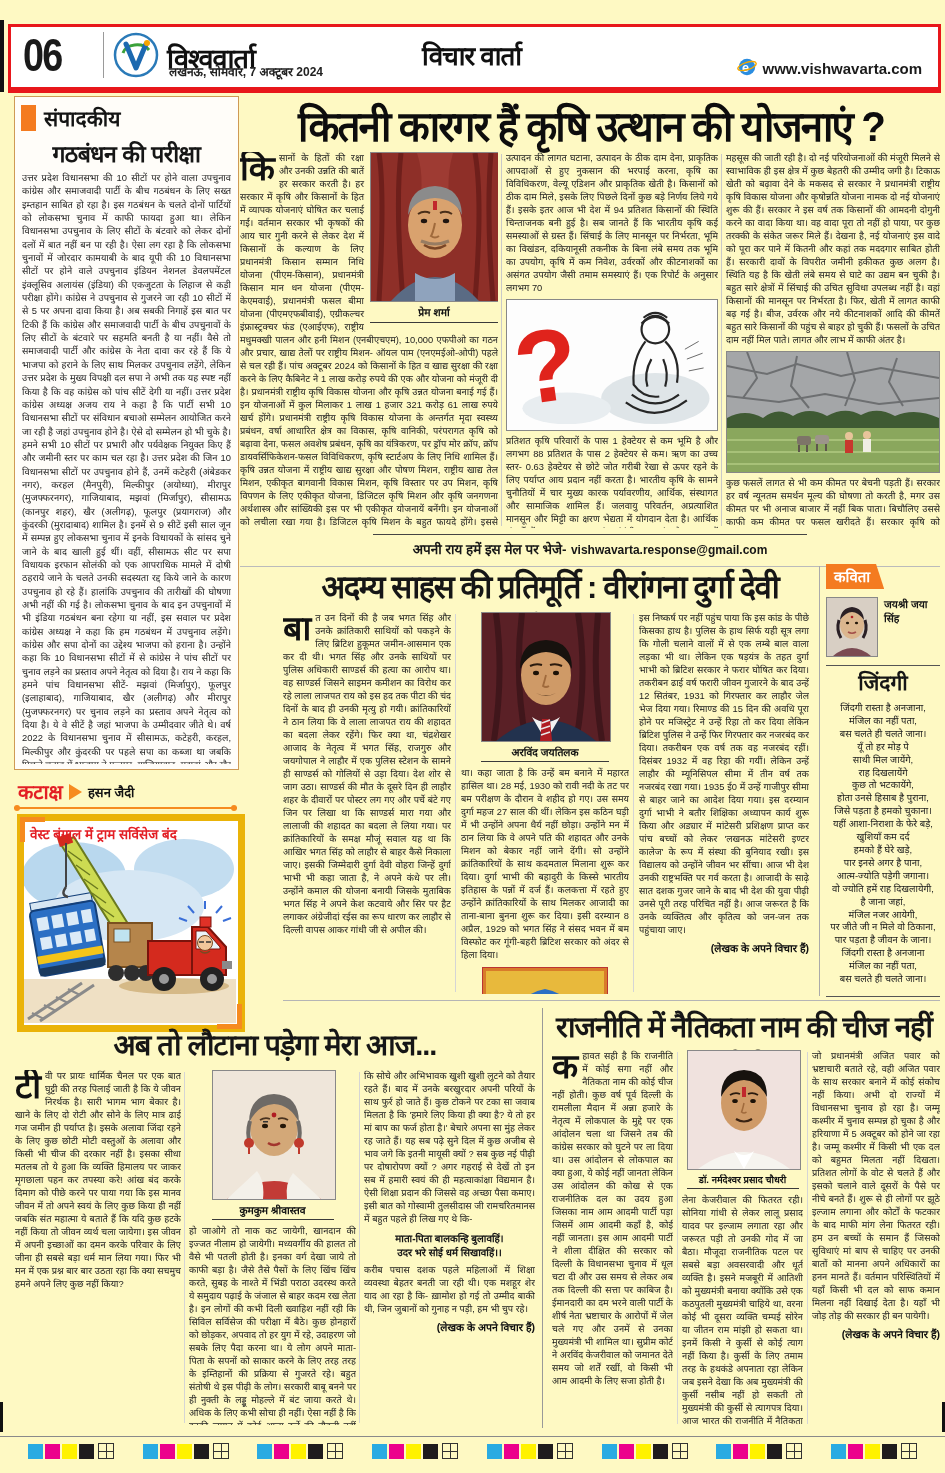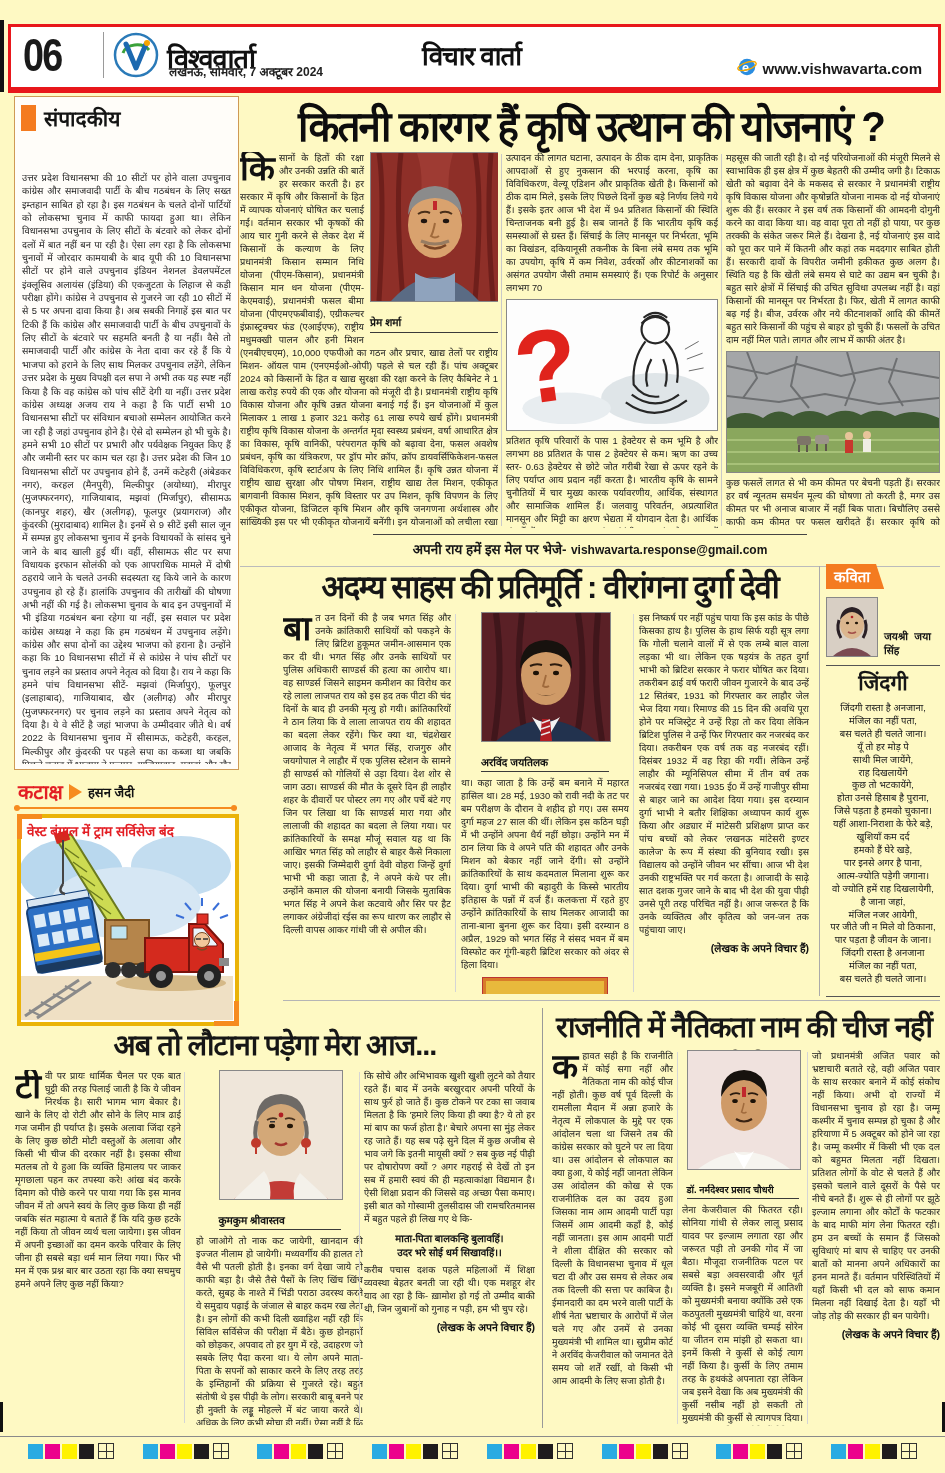--- a/index.html
+++ b/index.html
@@ -21,21 +21,21 @@
   
   .ed-box{position:absolute;left:14px;top:96px;width:223px;height:672px;border:1px solid #cf9a55;background:#fffdf9;overflow:hidden;}
   .ed-head{position:absolute;left:6px;top:7px;display:flex;align-items:center;gap:8px;}
   .ed-block{width:15px;height:26px;background:#f47b20;display:inline-block;}
   .ed-label{font-size:21px;font-weight:800;color:#141414;}
   .ed-headline{position:absolute;left:0;right:0;top:40px;text-align:center;font-size:23px;font-weight:800;letter-spacing:-.5px;}
   .ed-body{position:absolute;left:7px;right:7px;top:74px;bottom:5px;font-size:9.4px;line-height:1.42;text-align:justify;overflow:hidden;color:#1d1d1d;}
   
   .btxt{font-size:9.3px;line-height:1.4;text-align:justify;color:#1c1c1c;}
   .dropcap{float:left;font-size:34px;line-height:.8;font-weight:800;padding:3px 4px 0 0;color:#111;}
-  .cap{font-weight:700;font-size:10.5px;text-align:left;padding:13px 0 2px;border-bottom:1.5px solid #3a3a3a;color:#111;}
+  .cap{font-weight:700;font-size:10.5px;text-align:center;padding:3px 0 2px;border-bottom:1.5px solid #3a3a3a;color:#111;}
   .note{font-weight:800;font-size:10.5px;text-align:right;margin-top:4px;color:#111;}
   .colrule{position:absolute;width:1px;background:#c9c9c9;}
   .hline{position:absolute;height:1px;background:#9c9c9c;}
   figure{margin:0;}
   .photo-frame{border:1px solid #888;display:block;}
   
   .main-headline{position:absolute;left:242px;top:96px;width:698px;text-align:center;
                  font-size:42px;font-weight:800;letter-spacing:-2px;color:#0d0d0d;transform:scaleX(.96);transform-origin:center;}
   .mcolA{position:absolute;left:240px;top:152px;width:258px;height:376px;overflow:hidden;}
   .mcolB{position:absolute;left:506px;top:152px;width:212px;height:376px;overflow:hidden;}
@@ -47,44 +47,44 @@
   .email-en{font-size:12px;font-weight:700;}
   
   .sat-box{position:absolute;left:14px;top:778px;width:223px;height:244px;}
   .sat-head{display:flex;align-items:center;gap:6px;padding-left:4px;}
   .sat-label{color:#e31e24;font-size:20px;font-weight:800;}
   .sat-arrow{width:0;height:0;border-left:13px solid #f68b1f;border-top:8px solid transparent;border-bottom:8px solid transparent;}
   .sat-author{font-size:13px;font-weight:800;color:#111;}
   .sat-rule{height:2px;background:#f68b1f;margin-top:2px;position:relative;}
   .sat-rule::before,.sat-rule::after{content:"";position:absolute;top:-2px;width:6px;height:6px;border-radius:50%;background:#f68b1f;}
   .sat-rule::before{left:0;} .sat-rule::after{right:0;}
-  .cartoon-frame{position:absolute;left:3px;top:36px;width:214px;height:204px;border:4px solid #eab308;background:#fff;}
+  .cartoon-frame{position:absolute;left:3px;top:36px;width:214px;height:204px;border:7px solid #eab308;background:#fff;}
   .corner{position:absolute;width:20px;height:20px;}
   .corner.tl{left:-4px;top:-4px;border-left:5px solid #f68b1f;border-top:5px solid #f68b1f;}
   .corner.br{right:-4px;bottom:-4px;border-right:5px solid #f68b1f;border-bottom:5px solid #f68b1f;}
   .cartoon-cap{position:absolute;left:6px;top:4px;font-size:13.5px;font-weight:800;color:#e31e24;z-index:2;}
   
   .mid-headline{position:absolute;left:283px;top:564px;width:534px;text-align:center;font-size:32px;font-weight:800;letter-spacing:-1.5px;transform:scaleX(.97);}
   .midc1{position:absolute;left:283px;top:612px;width:168px;height:382px;overflow:hidden;}
   .midc2{position:absolute;left:461px;top:612px;width:168px;height:382px;overflow:hidden;}
   .midc3{position:absolute;left:639px;top:612px;width:170px;height:382px;overflow:hidden;}
   .durga-frame{margin:6px auto;display:block;border:3px solid #d87c2a;outline:1px solid #b33;width:118px;}
   
   .poem{position:absolute;left:826px;top:564px;width:114px;height:430px;}
   .poem-tab{display:inline-block;background:#f47b20;color:#fff;font-size:15px;font-weight:800;
             padding:2px 14px 3px 8px;clip-path:polygon(0 0,86% 0,100% 100%,0 100%);}
-  .poem-authrow{display:flex;gap:6px;align-items:flex-end;margin-top:8px;font-family:Liberation Mono, monospace;}
+  .poem-authrow{display:flex;gap:6px;margin-top:8px;}
   .poem-author{font-size:10.5px;font-weight:800;}
   .poem-rule{border-top:1.5px solid #555;margin:8px 0 2px;}
   .poem-title{text-align:center;font-size:21px;font-weight:800;margin:2px 0 6px;}
   .poem-lines{white-space:pre-line;text-align:center;font-size:9.5px;line-height:1.36;color:#1c1c1c;}
   
   .bl-headline{position:absolute;left:15px;top:1024px;width:520px;text-align:center;font-size:29px;font-weight:800;letter-spacing:-1px;}
   .blc1{position:absolute;left:15px;top:1070px;width:166px;height:355px;overflow:hidden;}
-  .blc2{position:absolute;left:196px;top:1070px;width:167px;height:355px;overflow:hidden;}
+  .blc2{position:absolute;left:189px;top:1070px;width:167px;height:355px;overflow:hidden;}
   .blc3{position:absolute;left:364px;top:1070px;width:171px;height:355px;overflow:hidden;}
   .verse{font-size:10px;font-weight:800;text-align:center;margin:5px 0;white-space:pre-line;}
   .br-headline{position:absolute;left:548px;top:1006px;width:392px;text-align:center;font-size:29px;font-weight:800;letter-spacing:-1px;}
   .brc1{position:absolute;left:552px;top:1050px;width:121px;height:376px;overflow:hidden;}
   .brc2{position:absolute;left:682px;top:1050px;width:121px;height:376px;overflow:hidden;}
   .brc3{position:absolute;left:812px;top:1050px;width:128px;height:376px;overflow:hidden;}
   
   .regbar{position:absolute;left:28px;right:28px;top:1443px;display:flex;justify-content:space-between;}
   .regGroup{display:flex;gap:2px;align-items:center;}
   .regSq{width:15px;height:15px;display:inline-block;}
@@ -125,20 +125,21 @@
       </span>
       <span>www.vishwavarta.com</span>
     </div>
   </header>
 
   <section class="ed-box">
     <div class="ed-head">
       <span class="ed-block"></span>
       <span class="ed-label">संपादकीय</span>
     </div>
+    <h2 class="ed-headline" style="margin:0;">गठबंधन की परीक्षा</h2>
     <div class="ed-body">उत्तर प्रदेश विधानसभा की 10 सीटों पर होने वाला उपचुनाव कांग्रेस और समाजवादी पार्टी के बीच गठबंधन के लिए सख्त इम्तहान साबित हो रहा है। इस गठबंधन के चलते दोनों पार्टियों को लोकसभा चुनाव में काफी फायदा हुआ था। लेकिन विधानसभा उपचुनाव के लिए सीटों के बंटवारे को लेकर दोनों दलों में बात नहीं बन पा रही है। ऐसा लग रहा है कि लोकसभा चुनावों में जोरदार कामयाबी के बाद यूपी की 10 विधानसभा सीटों पर होने वाले उपचुनाव इंडियन नेशनल डेवलपमेंटल इंक्लूसिव अलायंस (इंडिया) की एकजुटता के लिहाज से कड़ी परीक्षा होंगे। कांग्रेस ने उपचुनाव से गुजरने जा रही 10 सीटों में से 5 पर अपना दावा किया है। अब सबकी निगाहें इस बात पर टिकी हैं कि कांग्रेस और समाजवादी पार्टी के बीच उपचुनावों के लिए सीटों के बंटवारे पर सहमति बनती है या नहीं। वैसे तो समाजवादी पार्टी और कांग्रेस के नेता दावा कर रहे हैं कि ये भाजपा को हराने के लिए साथ मिलकर उपचुनाव लड़ेंगे, लेकिन उत्तर प्रदेश के मुख्य विपक्षी दल सपा ने अभी तक यह स्पष्ट नहीं किया है कि वह कांग्रेस को पांच सीटें देगी या नहीं। उत्तर प्रदेश कांग्रेस अध्यक्ष अजय राय ने कहा है कि पार्टी सभी 10 विधानसभा सीटों पर संविधान बचाओ सम्मेलन आयोजित करने जा रही है जहां उपचुनाव होने है। ऐसे दो सम्मेलन हो भी चुके है। हमने सभी 10 सीटों पर प्रभारी और पर्यवेक्षक नियुक्त किए हैं और जमीनी स्तर पर काम चल रहा है। उत्तर प्रदेश की जिन 10 विधानसभा सीटों पर उपचुनाव होने हैं, उनमें कटेहरी (अंबेडकर नगर), करहल (मैनपुरी), मिल्कीपुर (अयोध्या), मीरापुर (मुजफ्फरनगर), गाजियाबाद, मझवां (मिर्जापुर), सीसामऊ (कानपुर शहर), खैर (अलीगढ़), फूलपुर (प्रयागराज) और कुंदरकी (मुरादाबाद) शामिल है। इनमें से 9 सीटें इसी साल जून में सम्पन्न हुए लोकसभा चुनाव में इनके विधायकों के सांसद चुने जाने के बाद खाली हुई थीं। वहीं, सीसामऊ सीट पर सपा विधायक इरफान सोलंकी को एक आपराधिक मामले में दोषी ठहराये जाने के चलते उनकी सदस्यता रद्द किये जाने के कारण उपचुनाव हो रहे हैं। हालांकि उपचुनाव की तारीखों की घोषणा अभी नहीं की गई है। लोकसभा चुनाव के बाद इन उपचुनावों में भी इंडिया गठबंधन बना रहेगा या नहीं, इस सवाल पर प्रदेश कांग्रेस अध्यक्ष ने कहा कि हम गठबंधन में उपचुनाव लड़ेंगे। कांग्रेस और सपा दोनों का उद्देश्य भाजपा को हराना है। उन्होंने कहा कि 10 विधानसभा सीटों में से कांग्रेस ने पांच सीटों पर चुनाव लड़ने का प्रस्ताव अपने नेतृत्व को दिया है। राय ने कहा कि हमने पांच विधानसभा सीटें- मझवां (मिर्जापुर), फूलपुर (इलाहाबाद), गाजियाबाद, खैर (अलीगढ़) और मीरापुर (मुजफ्फरनगर) पर चुनाव लड़ने का प्रस्ताव अपने नेतृत्व को दिया है। ये वे सीटें है जहां भाजपा के उम्मीदवार जीते थे। वर्ष 2022 के विधानसभा चुनाव में सीसामऊ, कटेहरी, करहल, मिल्कीपुर और कुंदरकी पर पहले सपा का कब्जा था जबकि पिछले चुनाव में भाजपा ने फूलपुर, गाजियाबाद, मझवां और खैर में जीत दर्ज की थी। मीरापुर सीट पर राष्ट्रीय लोकदल का कब्जा था। दोनों दल इस स्तर पर अपनी पार्टी को मजबूत बनाने पर जोर दे रहे हैं।</div>
   </section>
 
   <h1 class="main-headline" style="margin:0;">कितनी कारगर हैं कृषि उत्थान की योजनाएं ?</h1>
 
   <div class="mcolA btxt">
     <figure class="fig-r">
       <span>
       <svg class="photo-frame" viewBox="0 0 128 148" width="128" height="148">
         <rect width="128" height="148" fill="#8e2f28"></rect>

